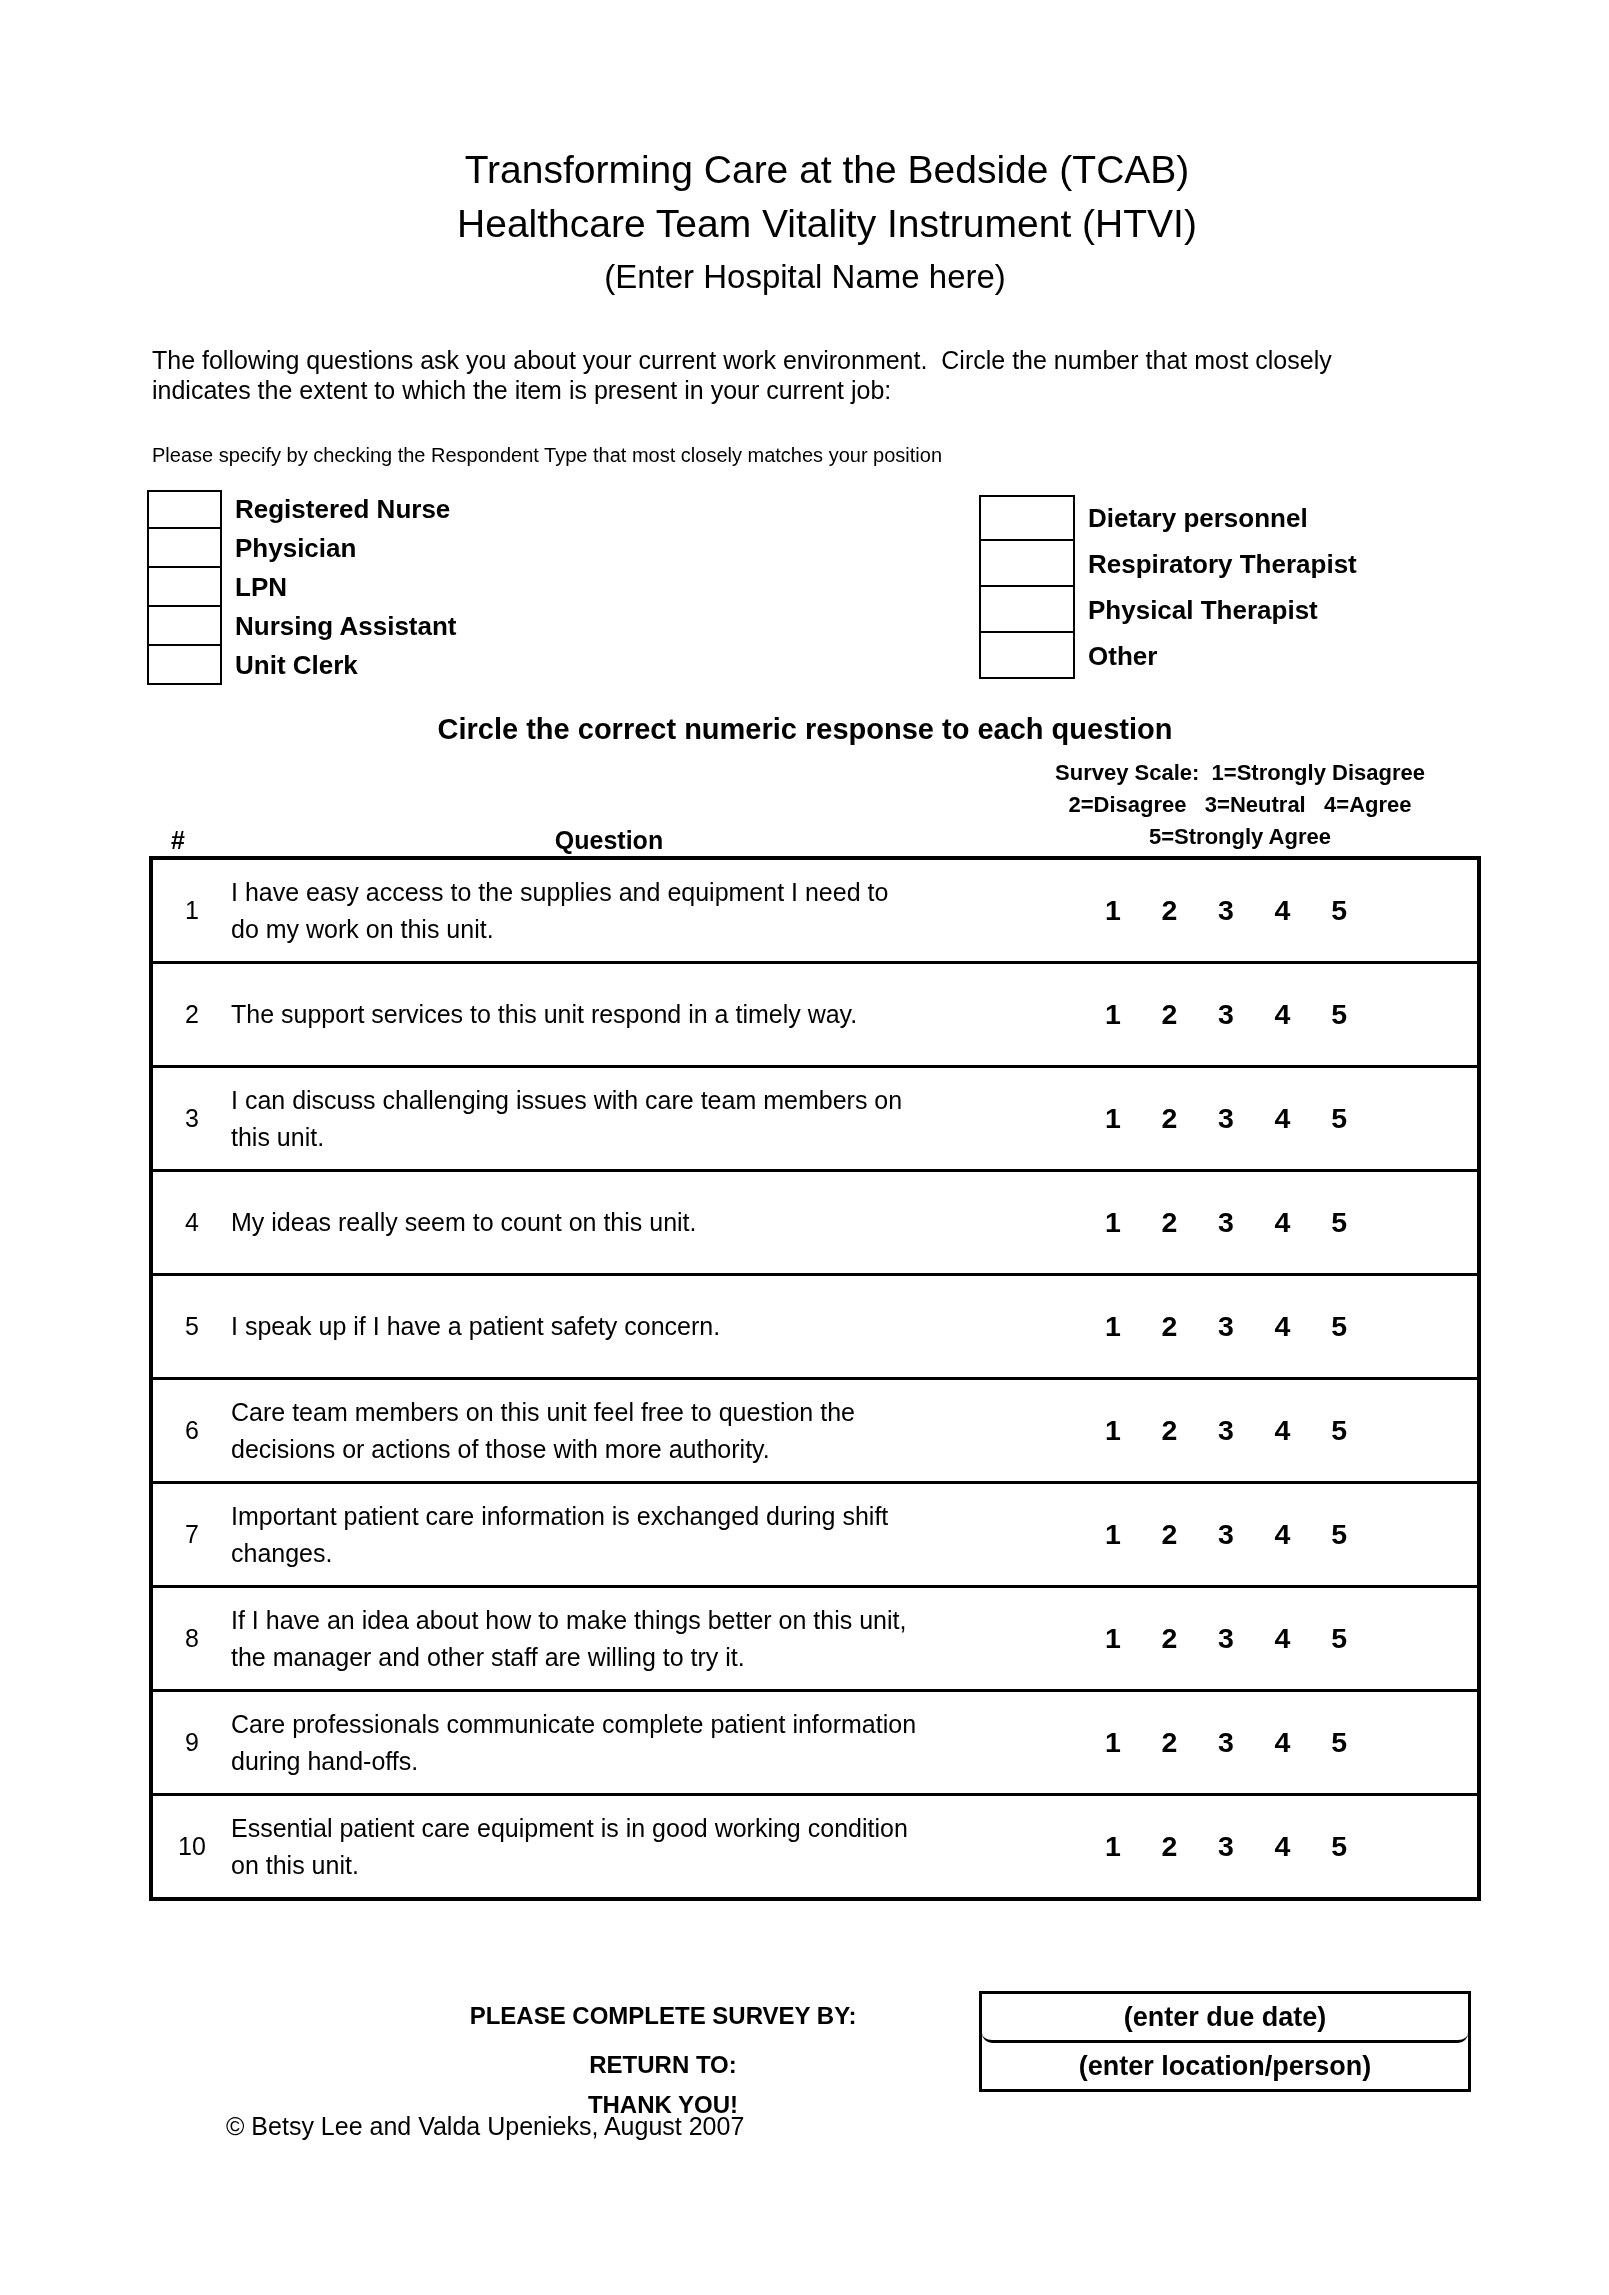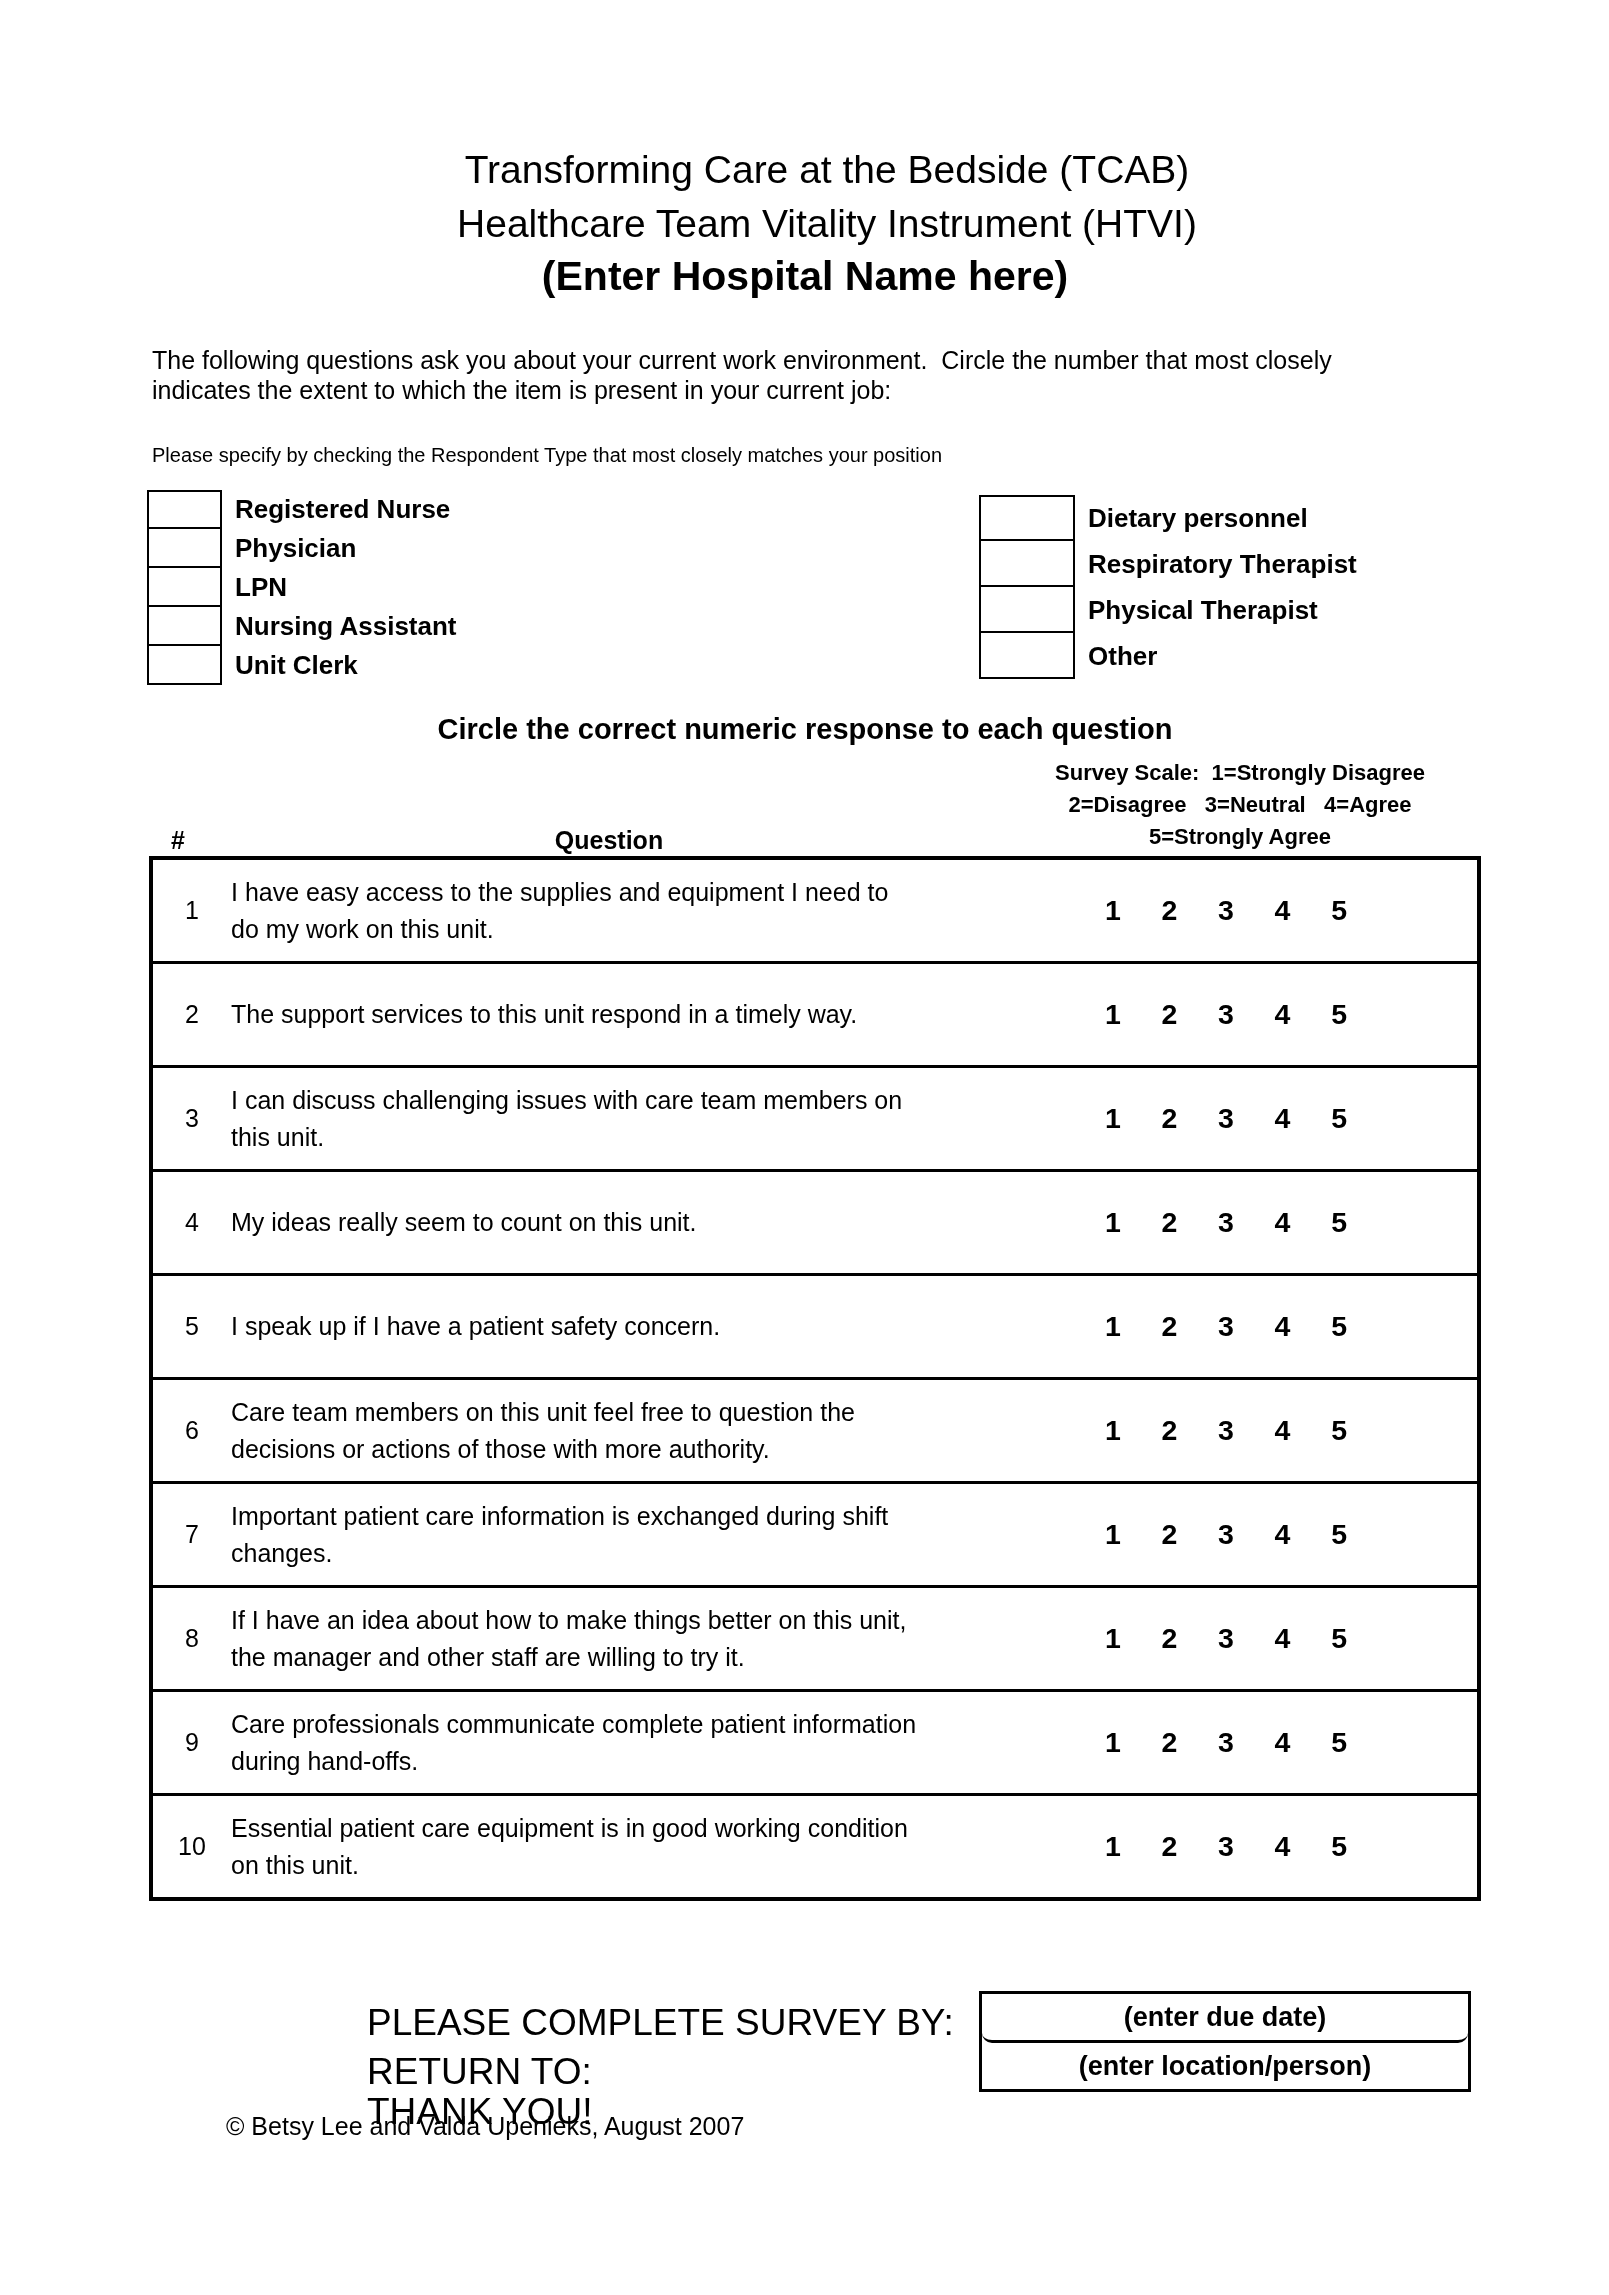--- a/index.html
+++ b/index.html
@@ -3,21 +3,21 @@
 <meta charset="utf-8">
 <style>
   html,body{margin:0;padding:0;background:#ffffff;}
   .page{
     position:relative;width:1610px;height:2296px;background:#ffffff;color:#000000;
     font-family:"Liberation Sans", sans-serif;overflow:hidden;
   }
   
   .title-block{position:absolute;left:0;top:143px;width:100%;text-align:center;}
   .title-main{font-size:39px;line-height:54px;font-weight:400;padding-left:44px;}
-  .title-sub{font-size:41px;line-height:51px;font-weight:700;}
+  .title-sub{font-size:33px;line-height:51px;font-weight:400;}
   
   .intro{position:absolute;left:152px;top:345px;font-size:25px;line-height:30px;white-space:pre-wrap;}
   
   .prompt{position:absolute;left:152px;top:444px;font-size:20px;}
   .checkcol{position:absolute;}
   .checkcol-left{left:147px;top:490px;}
   .checkcol-right{left:979px;top:495px;}
   .check-item{display:flex;align-items:center;}
   .checkcol-left .check-item{height:39px;}
   .checkcol-right .check-item{height:46px;}
@@ -33,21 +33,21 @@
   .col-question-header{position:absolute;left:517px;top:826px;width:184px;text-align:center;font-size:25px;font-weight:700;}
   
   .qtable{position:absolute;left:149px;top:856px;width:1332px;box-sizing:border-box;border:4.6px solid #000;background:#fff;}
   .qrow{display:flex;align-items:center;height:101px;border-bottom:3.7px solid #000;}
   .qrow:last-child{border-bottom:none;}
   .qnum{flex:none;width:78px;text-align:center;font-size:25px;}
   .qtext{flex:none;width:776px;font-size:25px;line-height:37px;white-space:pre-wrap;}
   .qscale{flex:none;margin-left:auto;margin-right:130px;width:242px;display:flex;justify-content:space-between;font-weight:700;font-size:28.5px;}
   .scale-num{display:inline-block;}
   
-  .footer-label{position:absolute;left:367px;width:592px;text-align:left;font-weight:400;font-size:37px;white-space:nowrap;}
+  .footer-label{position:absolute;left:367px;width:592px;text-align:center;font-weight:700;font-size:24px;white-space:nowrap;}
   .fl-complete{top:2002px;}
   .fl-return{top:2051px;}
   .fl-thanks{top:2091px;}
   .fill-boxes{position:absolute;left:979px;top:1991px;width:492px;box-sizing:border-box;border:3.7px solid #000;background:#fff;}
   .fill-row{height:46px;display:flex;align-items:center;justify-content:center;font-weight:700;font-size:27px;}
   .fill-row-top{border-bottom:3.7px solid #000;border-radius:10px;}
   .copyright{position:absolute;left:226px;top:2112px;font-size:25px;}
 </style>
 </head>
 <body>

